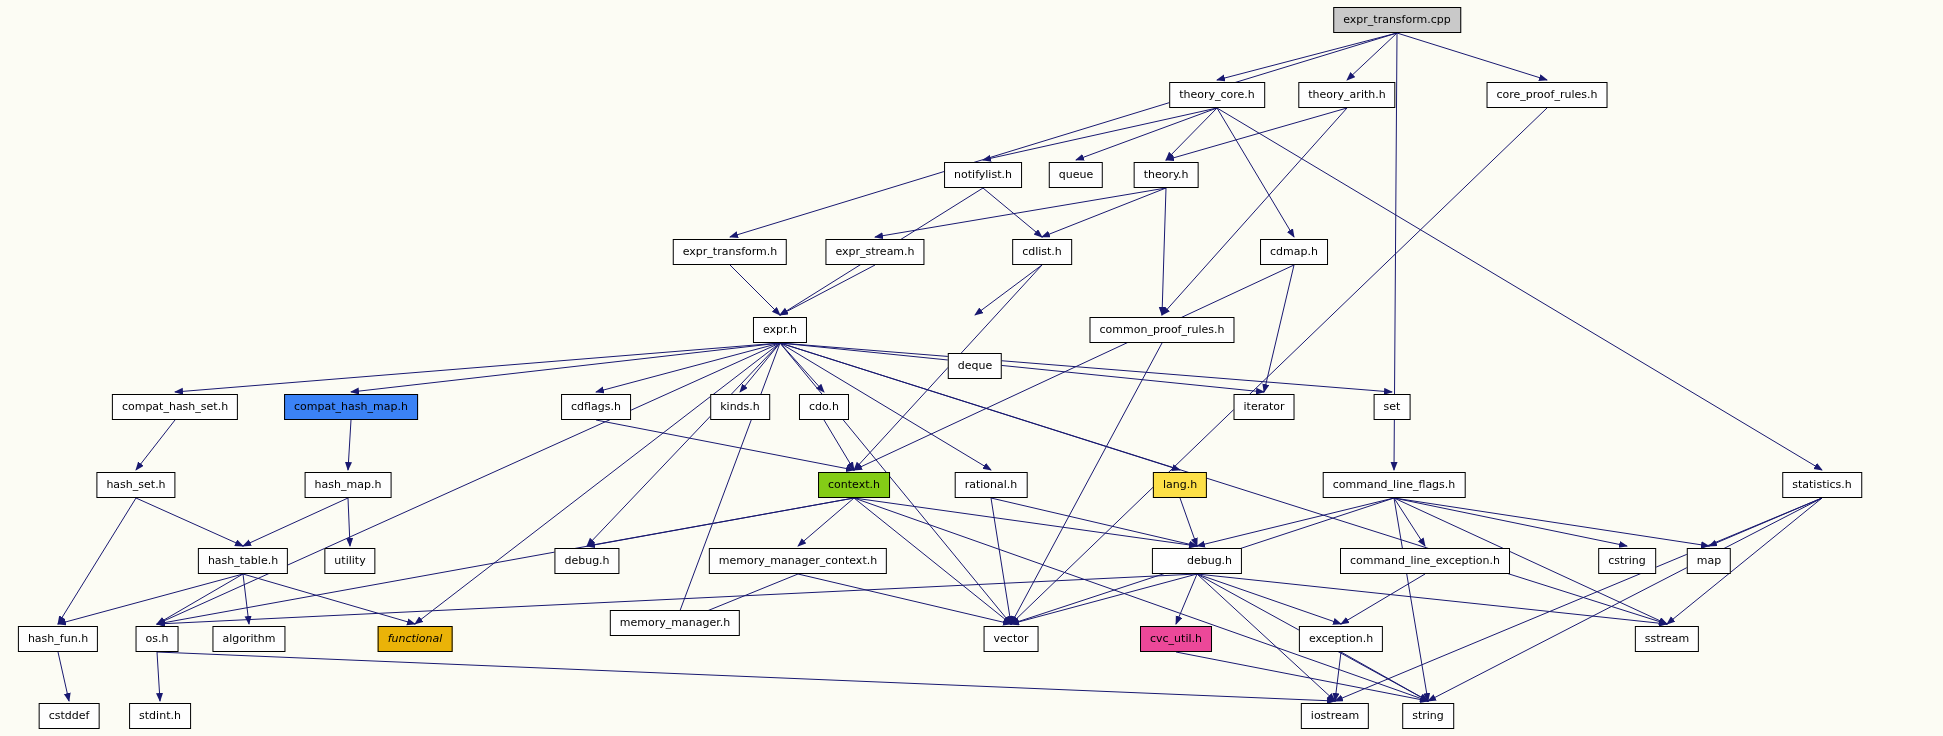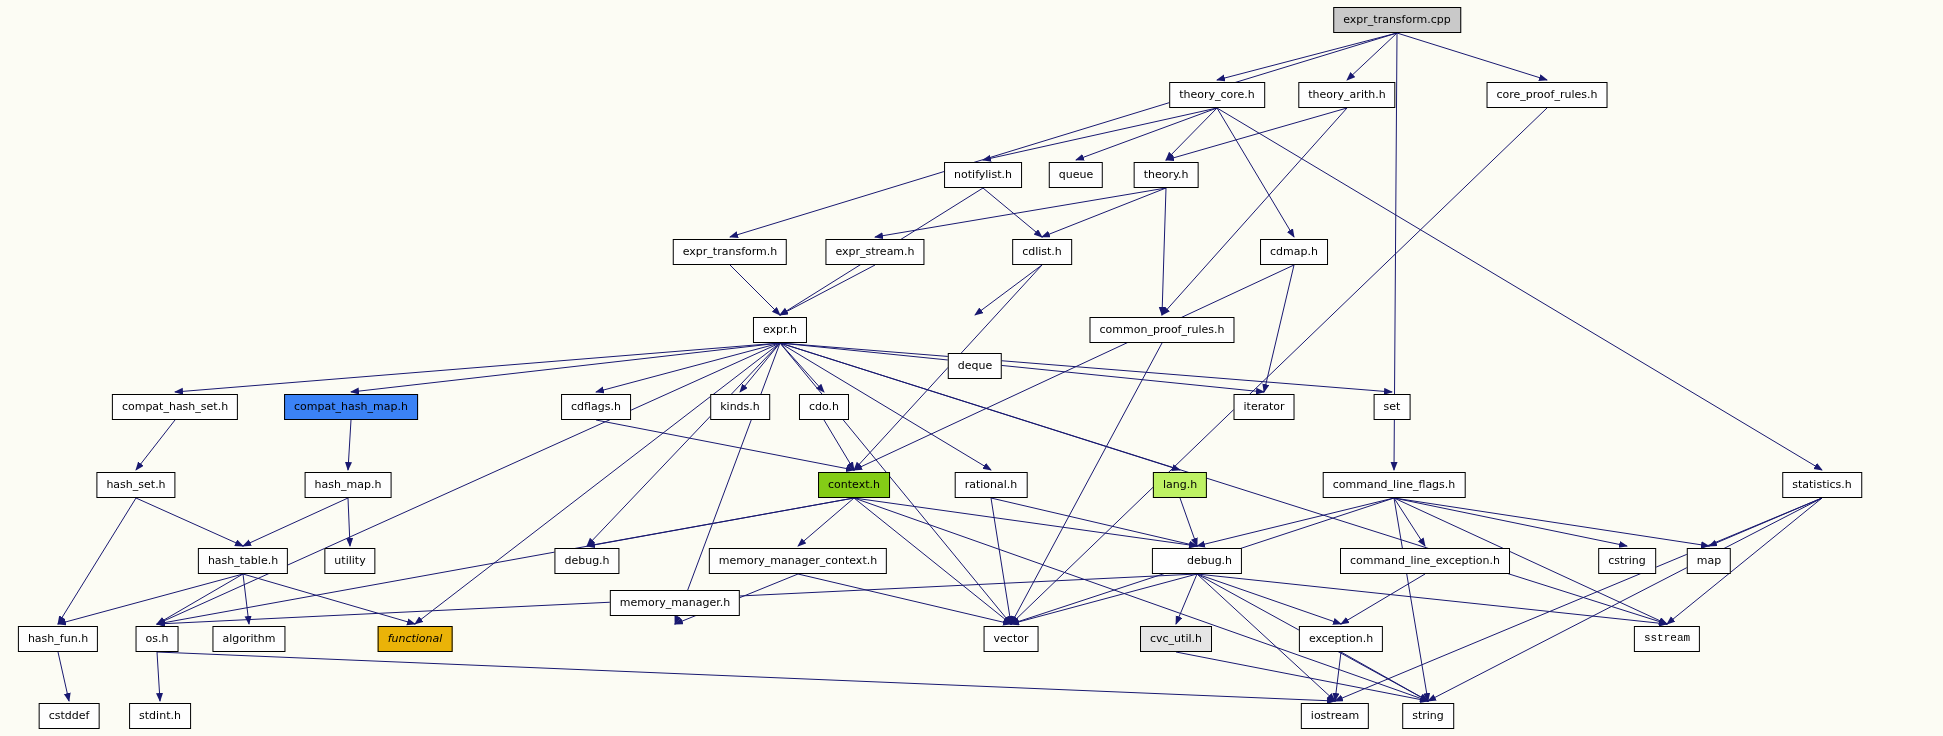--- a/index.html
+++ b/index.html
@@ -150,37 +150,37 @@
     <div class="node" title="compat_hash_map.h" style="left: 351px; top: 407px; background: #3b82f6; border-color: rgb(0, 0, 0);">compat_hash_map.h</div>
     <div class="node" title="cdflags.h" style="left: 596px; top: 407px; background: rgb(254, 254, 254); border-color: rgb(0, 0, 0);">cdflags.h</div>
     <div class="node" title="kinds.h" style="left: 740px; top: 407px; background: rgb(254, 254, 254); border-color: rgb(0, 0, 0);">kinds.h</div>
     <div class="node" title="cdo.h" style="left: 824px; top: 407px; background: rgb(254, 254, 254); border-color: rgb(0, 0, 0);">cdo.h</div>
     <div class="node" title="iterator" style="left: 1264px; top: 407px; background: rgb(254, 254, 254); border-color: rgb(0, 0, 0);">iterator</div>
     <div class="node" title="set" style="left: 1392px; top: 407px; background: rgb(254, 254, 254); border-color: rgb(0, 0, 0);">set</div>
     <div class="node" title="hash_set.h" style="left: 136px; top: 485px; background: rgb(254, 254, 254); border-color: rgb(0, 0, 0);">hash_set.h</div>
     <div class="node" title="hash_map.h" style="left: 348px; top: 485px; background: rgb(254, 254, 254); border-color: rgb(0, 0, 0);">hash_map.h</div>
     <div class="node" title="context.h" style="left: 854px; top: 485px; background: #84cc16; border-color: rgb(0, 0, 0);">context.h</div>
     <div class="node" title="rational.h" style="left: 991px; top: 485px; background: rgb(254, 254, 254); border-color: rgb(0, 0, 0);">rational.h</div>
-    <div class="node" title="lang.h" style="left: 1180px; top: 485px; background: #bef264; border-color: rgb(0, 0, 0);">lang.h</div>
+    <div class="node" title="lang.h" style="left: 1180px; top: 485px; background: #fde047; border-color: rgb(0, 0, 0);">lang.h</div>
     <div class="node" title="command_line_flags.h" style="left: 1394px; top: 485px; background: rgb(254, 254, 254); border-color: rgb(0, 0, 0);">command_line_flags.h</div>
     <div class="node" title="statistics.h" style="left: 1822px; top: 485px; background: rgb(254, 254, 254); border-color: rgb(0, 0, 0);">statistics.h</div>
     <div class="node" title="hash_table.h" style="left: 243px; top: 561px; background: rgb(254, 254, 254); border-color: rgb(0, 0, 0);">hash_table.h</div>
     <div class="node" title="utility" style="left: 350px; top: 561px; background: rgb(254, 254, 254); border-color: rgb(0, 0, 0);">utility</div>
     <div class="node" title="stdlib.h" style="left: 587px; top: 561px; background: rgb(254, 254, 254); border-color: rgb(0, 0, 0);">debug.h</div>
     <div class="node" title="memory_manager_context.h" style="left: 798px; top: 561px; background: rgb(254, 254, 254); border-color: rgb(0, 0, 0);">memory_manager_context.h</div>
     <div class="node" title="debug.h" style="left: 1197px; top: 561px; background: rgb(254, 254, 254); border-color: rgb(0, 0, 0); padding-left: 34px;">debug.h</div>
     <div class="node" title="command_line_exception.h" style="left: 1425px; top: 561px; background: rgb(254, 254, 254); border-color: rgb(0, 0, 0);">command_line_exception.h</div>
     <div class="node" title="cstring" style="left: 1627px; top: 561px; background: rgb(254, 254, 254); border-color: rgb(0, 0, 0);">cstring</div>
     <div class="node" title="map" style="left: 1709px; top: 561px; background: rgb(254, 254, 254); border-color: rgb(0, 0, 0);">map</div>
     <div class="node" title="hash_fun.h" style="left: 58px; top: 639px; background: rgb(254, 254, 254); border-color: rgb(0, 0, 0);">hash_fun.h</div>
     <div class="node" title="os.h" style="left: 157px; top: 639px; background: rgb(254, 254, 254); border-color: rgb(0, 0, 0);">os.h</div>
     <div class="node" title="algorithm" style="left: 249px; top: 639px; background: rgb(254, 254, 254); border-color: rgb(0, 0, 0);">algorithm</div>
     <div class="node" title="functional" style="left: 415px; top: 639px; background: #eab308; border-color: rgb(0, 0, 0); font-style: italic;">functional</div>
-    <div class="node" title="memory_manager.h" style="left: 675px; top: 603px; background: rgb(254, 254, 254); border-color: rgb(0, 0, 0);">memory_manager.h</div>
+    <div class="node" title="memory_manager.h" style="left: 675px; top: 623px; background: rgb(254, 254, 254); border-color: rgb(0, 0, 0);">memory_manager.h</div>
     <div class="node" title="vector" style="left: 1011px; top: 639px; background: rgb(254, 254, 254); border-color: rgb(0, 0, 0);">vector</div>
-    <div class="node" title="cvc_util.h" style="left: 1176px; top: 639px; background: #e5e5e5; border-color: rgb(0, 0, 0);">cvc_util.h</div>
+    <div class="node" title="cvc_util.h" style="left: 1176px; top: 639px; background: #ec4899; border-color: rgb(0, 0, 0);">cvc_util.h</div>
     <div class="node" title="exception.h" style="left: 1341px; top: 639px; background: rgb(254, 254, 254); border-color: rgb(0, 0, 0);">exception.h</div>
-    <div class="node" title="sstream" style="left: 1667px; top: 639px; background: rgb(254, 254, 254); border-color: rgb(0, 0, 0); font-family: Liberation Mono, monospace;">sstream</div>
+    <div class="node" title="sstream" style="left: 1667px; top: 639px; background: rgb(254, 254, 254); border-color: rgb(0, 0, 0);">sstream</div>
     <div class="node" title="cstddef" style="left: 69px; top: 716px; background: rgb(254, 254, 254); border-color: rgb(0, 0, 0);">cstddef</div>
     <div class="node" title="stdint.h" style="left: 160px; top: 716px; background: rgb(254, 254, 254); border-color: rgb(0, 0, 0);">stdint.h</div>
     <div class="node" title="iostream" style="left: 1335px; top: 716px; background: rgb(254, 254, 254); border-color: rgb(0, 0, 0);">iostream</div>
     <div class="node" title="string" style="left: 1428px; top: 716px; background: rgb(254, 254, 254); border-color: rgb(0, 0, 0);">string</div>
   </div>
 
 </body></html>

